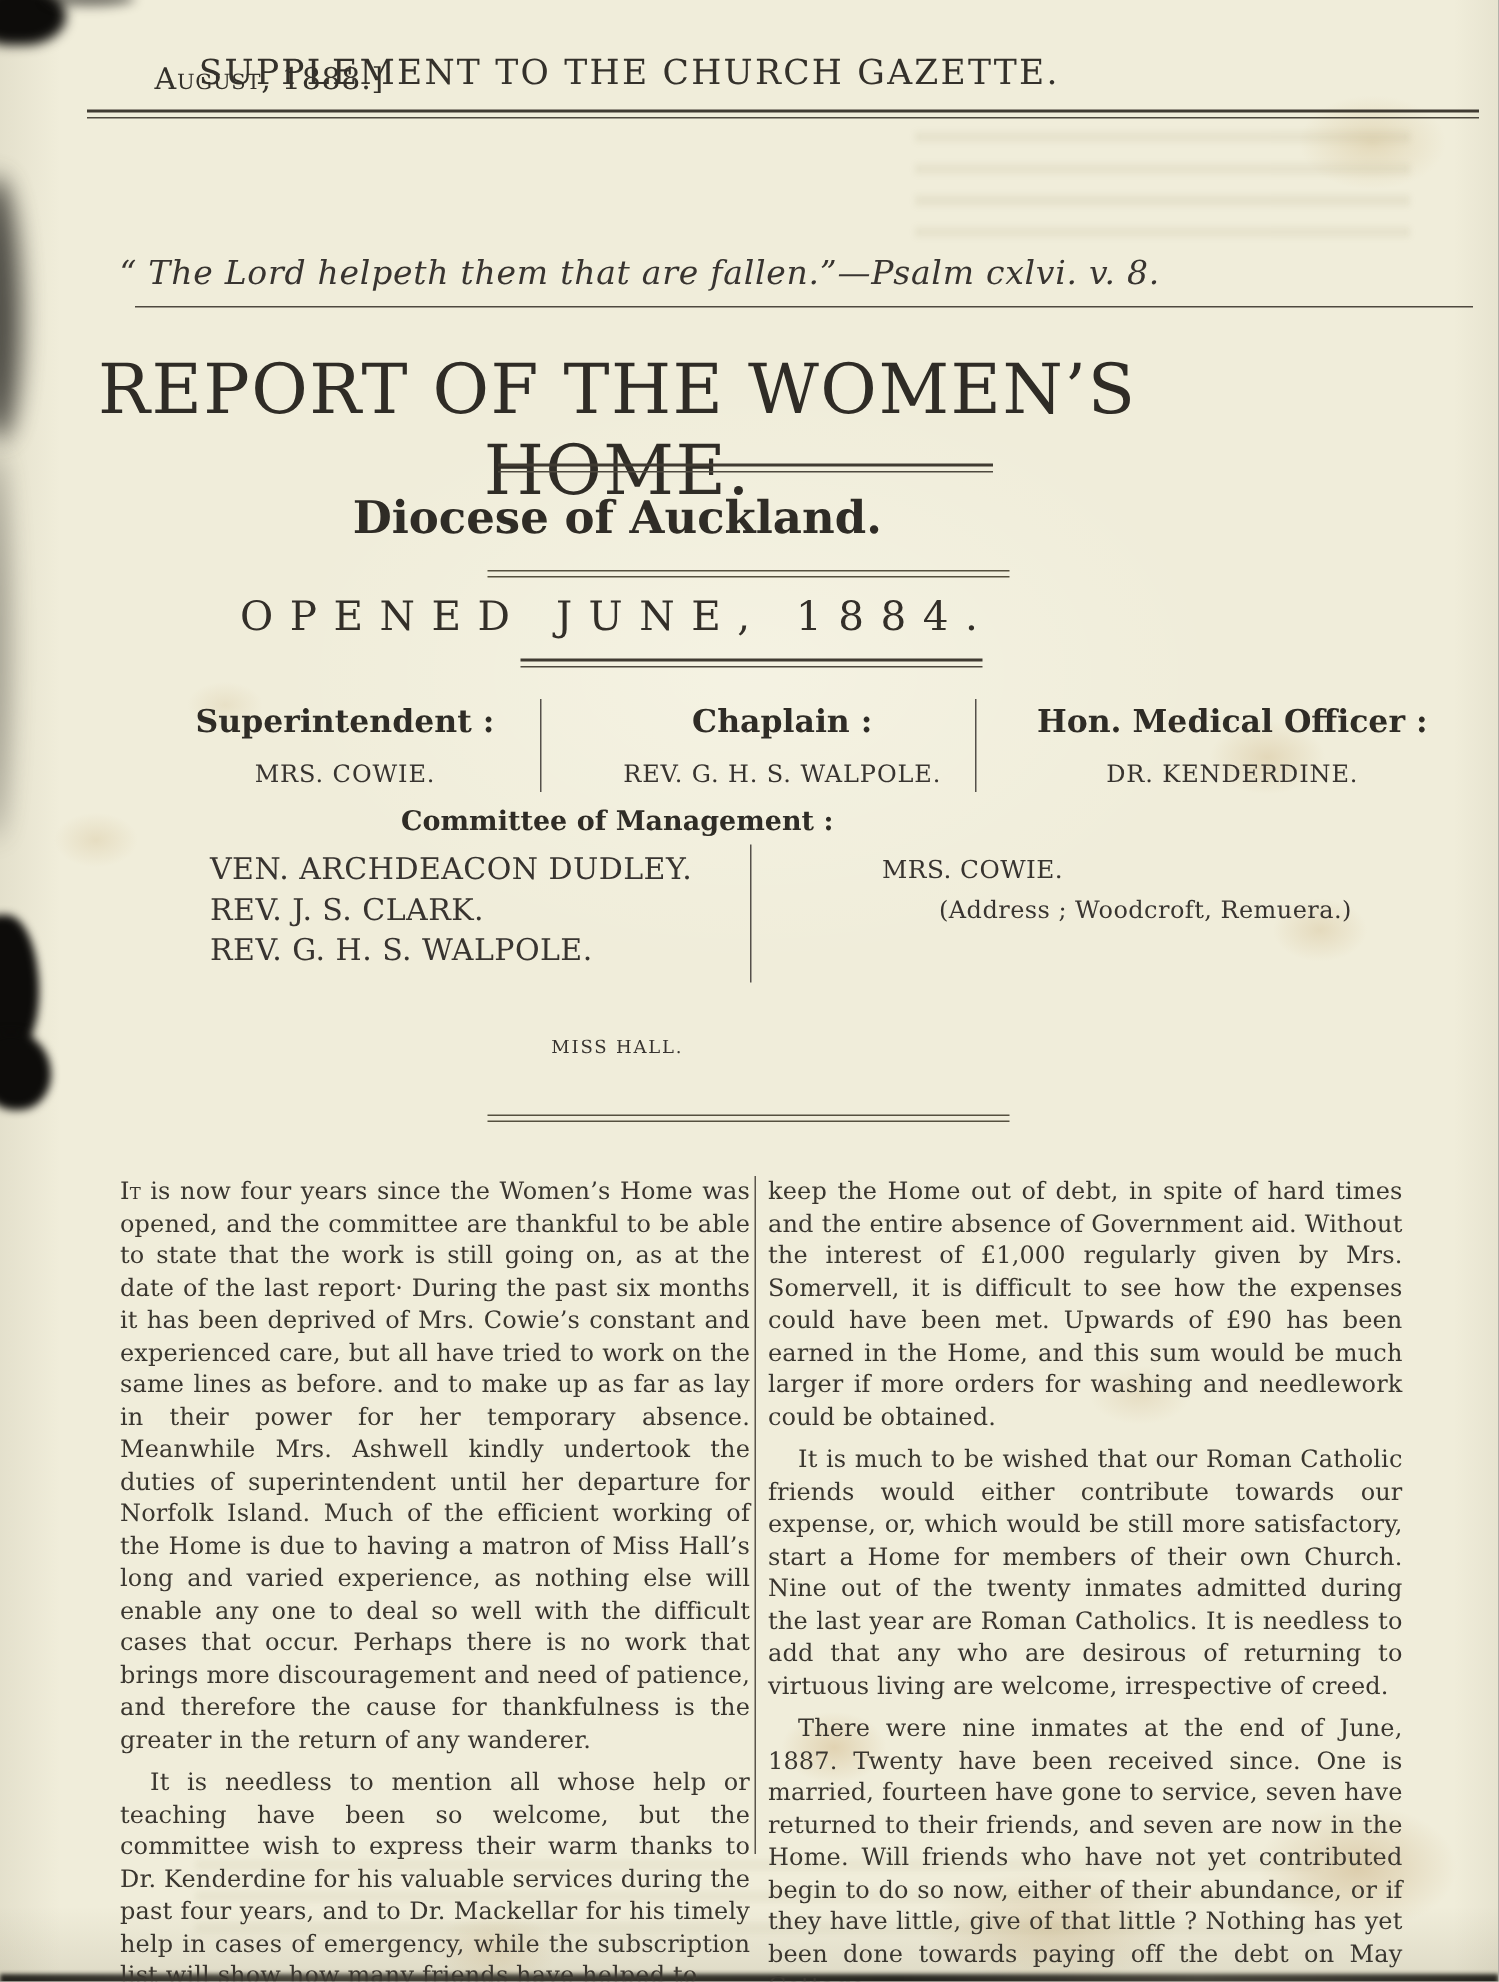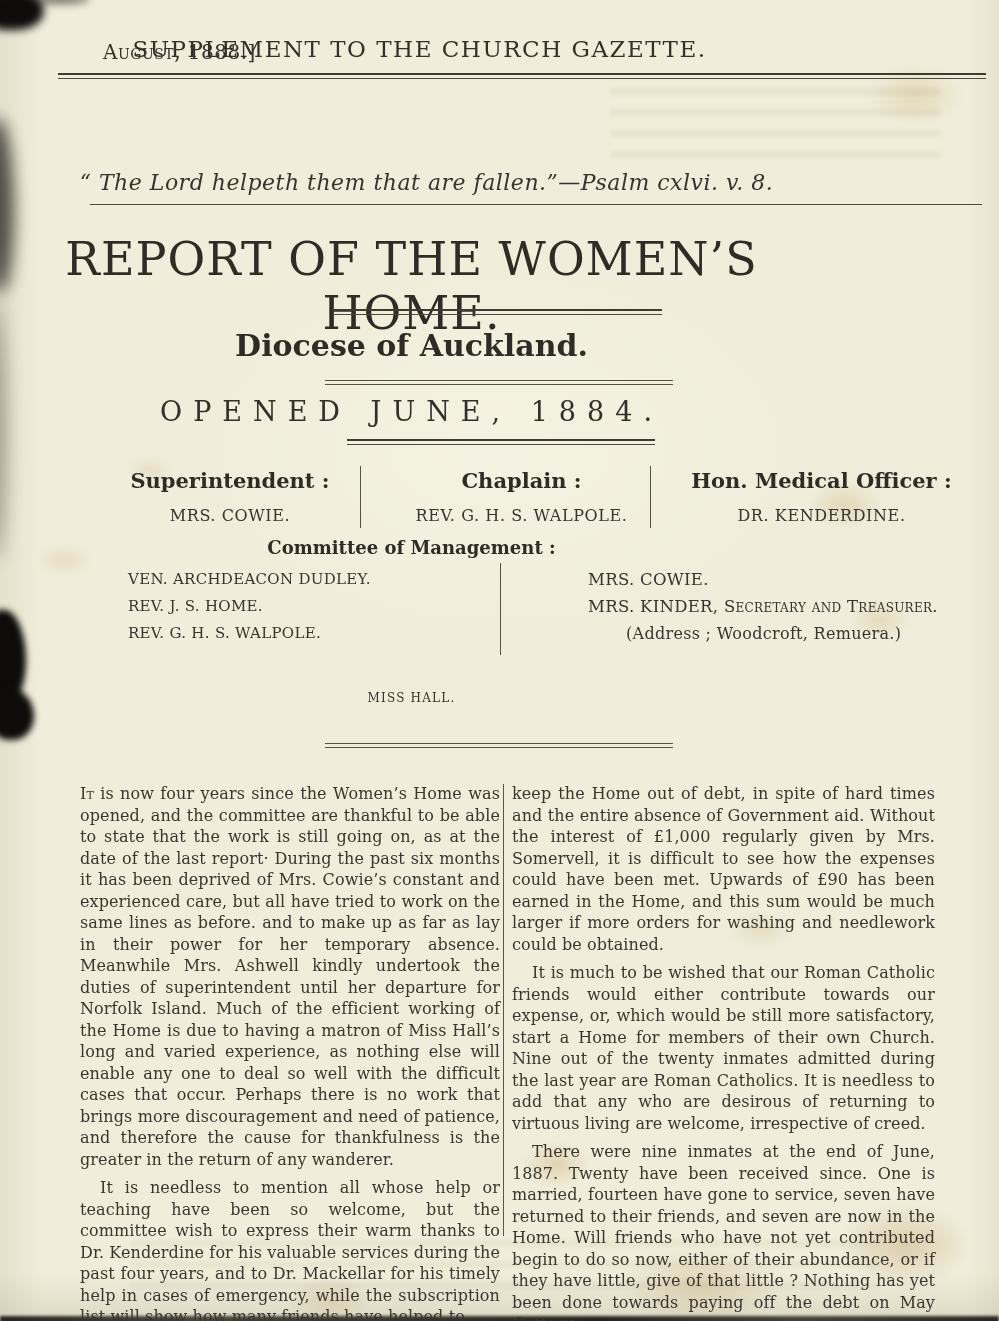--- a/index.html
+++ b/index.html
@@ -53,21 +53,21 @@
   .gothic{font-weight:700;color:#2f2c26;}
   .diocese{top:328px;font-size:30px;}
   .opened{top:396px;font-size:27px;letter-spacing:11px;color:#332f29;}
   .officers{position:absolute;left:100px;top:466px;width:860px;display:flex;}
   .officer-col{box-sizing:border-box;text-align:center;padding-top:2px;height:62px;}
   .officer-col + .officer-col{border-left:1px solid #55504a;padding-left:32px;}
   .oc1{width:260px;} .oc2{width:290px;} .oc3{width:310px;}
   .officer-role{font-size:21px;}
   .officer-name{font-size:16px;margin-top:13px;letter-spacing:.6px;}
   .committee-heading{top:537px;font-size:18px;}
-  .committee-left{position:absolute;left:128px;top:566px;width:350px;font-size:15px;line-height:27px;letter-spacing:.3px;}
+  .committee-left{position:absolute;left:140px;top:566px;width:350px;font-size:20px;line-height:27px;letter-spacing:.3px;}
   .committee-right{position:absolute;left:588px;top:566px;width:400px;font-size:16.5px;line-height:27px;letter-spacing:.3px;}
   .committee-divider{position:absolute;left:500px;top:563px;width:1px;height:92px;background:#55504a;}
   .sc{font-variant:small-caps;}
   .address-line{padding-left:38px;font-size:16px;}
   .matron-role{top:660px;font-size:17px;}
   .matron-name{top:691px;font-size:12px;letter-spacing:1.2px;}
   
   .body-col{position:absolute;top:783px;font-size:16px;line-height:21.5px;text-align:justify;letter-spacing:.1px;color:#3a362f;}
   .body-left{left:80px;width:420px;}
   .body-right{left:512px;width:423px;}
@@ -119,26 +119,25 @@
     <div class="officer-col oc3">
       <div class="officer-role gothic">Hon. Medical Officer :</div>
       <div class="officer-name">DR. KENDERDINE.</div>
     </div>
   </div>
 
   <div class="centered committee-heading gothic">Committee of Management :</div>
   <div class="committee-divider"></div>
   <div class="committee-left">
     <div>VEN. ARCHDEACON DUDLEY.</div>
-    <div>REV. J. S. HOME.</div>
+    <div>REV. J. S. CLARK.</div>
     <div>REV. G. H. S. WALPOLE.</div>
   </div>
   <div class="committee-right">
     <div>MRS. COWIE.</div>
-    <div><span>MRS. KINDER, </span><span class="sc">Secretary and Treasurer.</span></div>
     <div class="address-line">(Address ; Woodcroft, Remuera.)</div>
   </div>
 
   <div class="centered matron-name">MISS HALL.</div>
   <div class="rule rule-double-thin" style="left:325px;top:743px;width:348px;"></div>
 
   <div class="body-divider"></div>
   <div class="body-col body-left">
     <p><span class="sc">It</span><span> is now four years since the Women’s Home was opened, and the committee are thankful to be able to state that the work is still going on, as at the date of the last report· During the past six months it has been deprived of Mrs. Cowie’s constant and experienced care, but all have tried to work on the same lines as before. and to make up as far as lay in their power for her temporary absence. Meanwhile Mrs. Ashwell kindly undertook the duties of superintendent until her departure for Norfolk Island. Much of the efficient working of the Home is due to having a matron of Miss Hall’s long and varied experience, as nothing else will enable any one to deal so well with the difficult cases that occur. Perhaps there is no work that brings more discouragement and need of patience, and therefore the cause for thankfulness is the greater in the return of any wanderer.</span></p>
     <p class="indent">It is needless to mention all whose help or teaching have been so welcome, but the committee wish to express their warm thanks to Dr. Kenderdine for his valuable services during the past four years, and to Dr. Mackellar for his timely help in cases of emergency, while the subscription list will show how many friends have helped to</p>

